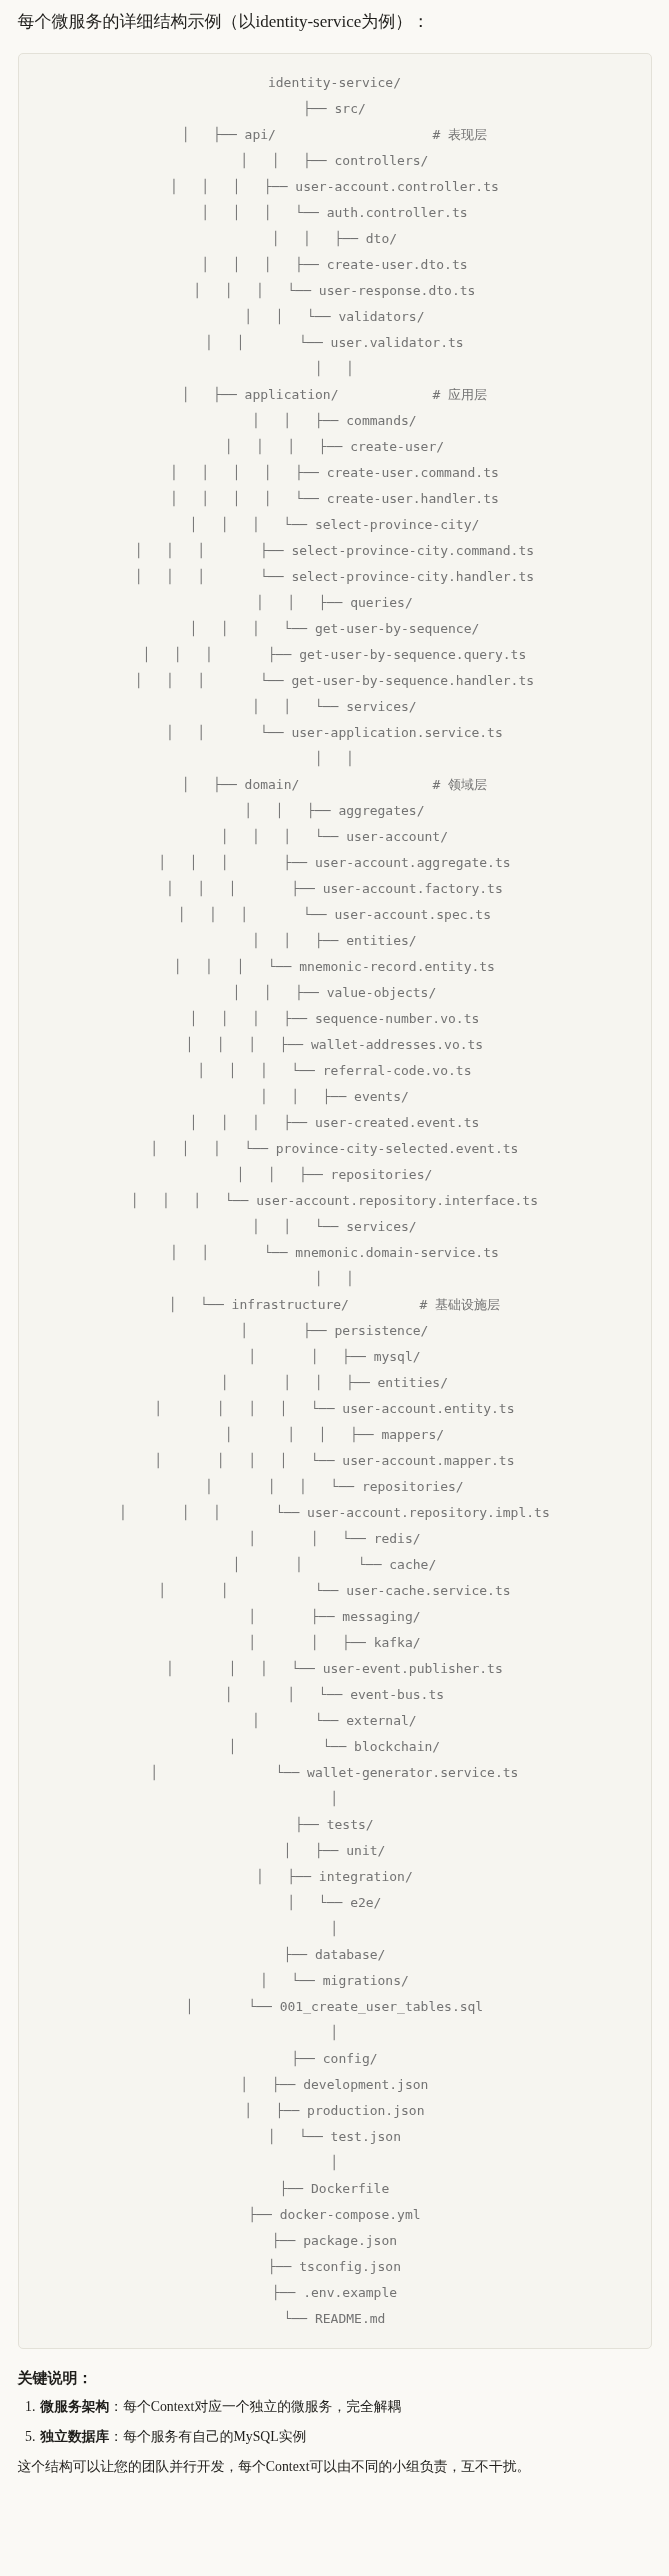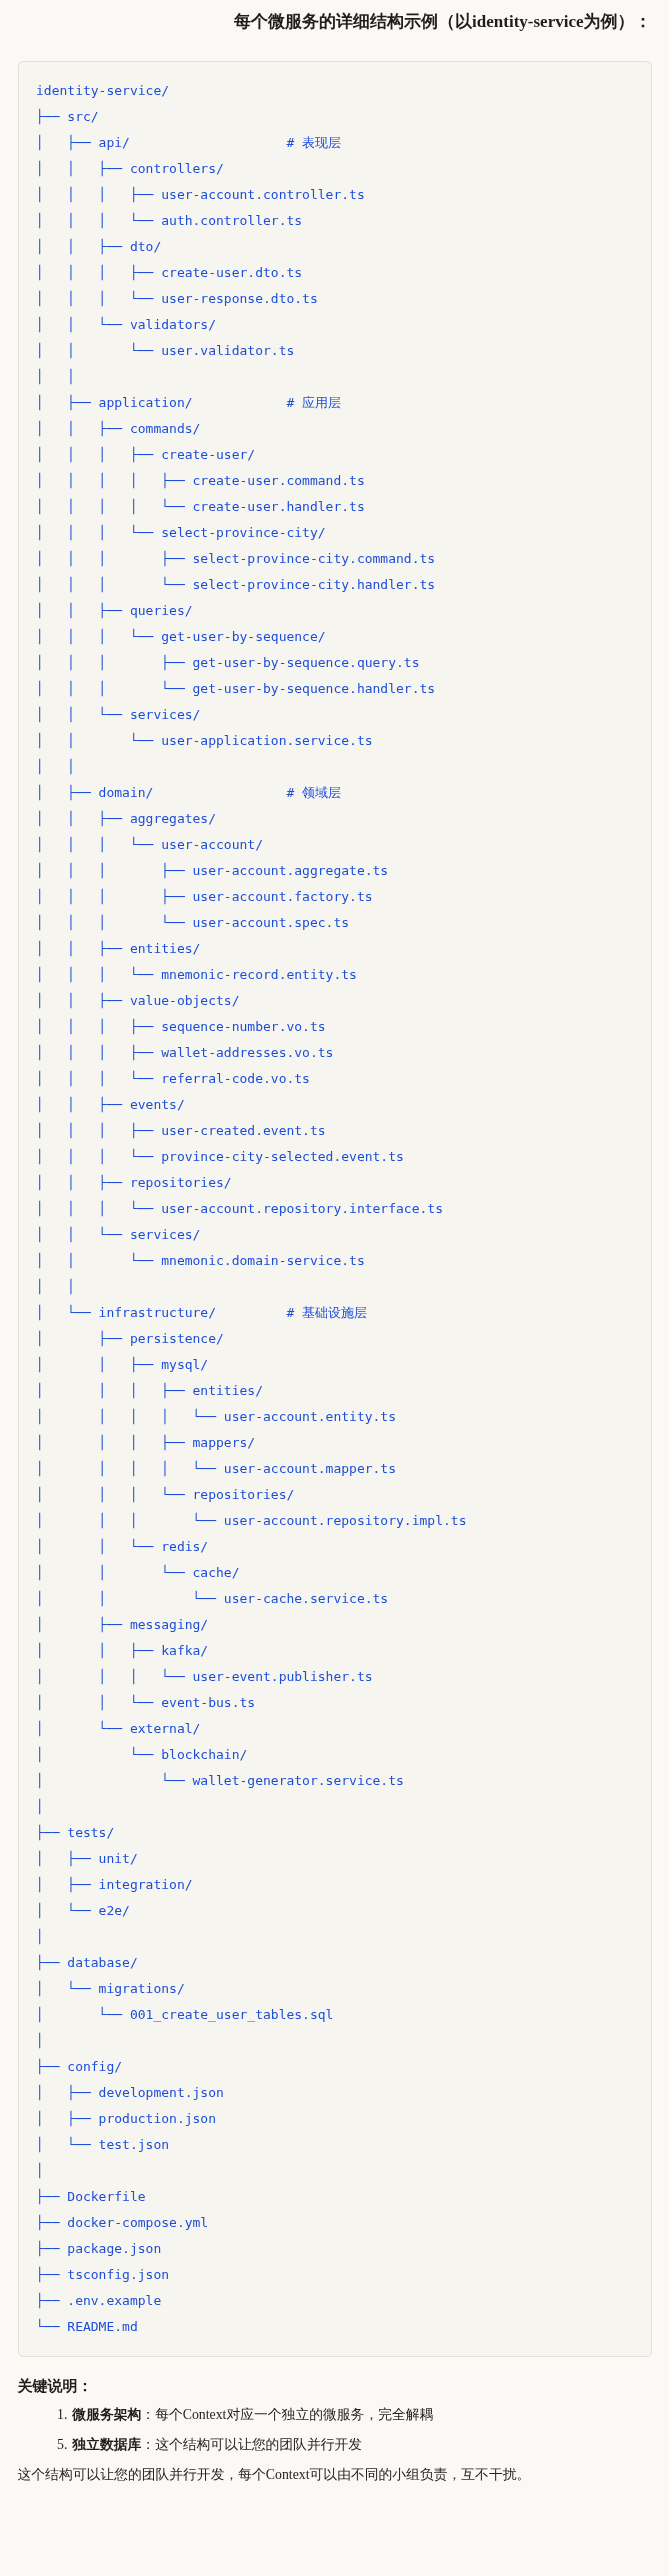--- a/index.html
+++ b/index.html
@@ -7,46 +7,46 @@
   body {
     width: 669px;
     min-height: 2576px;
     font-family: "Liberation Serif", "DejaVu Serif", serif;
     color: #1F1E1B;
     padding: 11.3px 17.5px 15px 17.5px;
   }
   .title {
     font-size: 17px;
     line-height: 22.5px;
-    font-weight: 700;
-    margin: 0 0 27px 0;
-    text-align: right;
+    font-weight: 400;
+    margin: 0 0 19px 0;
   }
   .code-block {
     background: #F6F5F0;
     border: 0.6px solid #E3E1D8;
     border-radius: 5px;
     padding: 16.3px 17.5px;
     margin: 0 0 19px 0;
     overflow-x: auto;
   }
   .code-block pre {
     font-family: "DejaVu Sans Mono", "Liberation Mono", monospace;
     font-size: 13px;
     line-height: 26px;
-    color: #1d4ed8;
+    color: #737373;
     white-space: pre;
+    text-align: center;
   }
   .notes-heading {
     font-size: 15px;
     line-height: 20px;
     font-weight: 700;
     margin: 0 0 8.8px 0;
   }
-  .notes-list { padding-left: 7.5px; margin-left: 32px; }
+  .notes-list { padding-left: 7.5px; }
   .note-item {
     font-size: 13.8px;
     line-height: 20px;
     margin: 0 0 9.4px 0;
   }
   .note-num { margin-right: 5px; }
   .note-term { font-weight: 700; }
   .note-footer {
     font-size: 13.8px;
     line-height: 21px;
@@ -152,21 +152,21 @@
 
   <section class="notes">
     <p class="notes-heading">关键说明：</p>
 
     <div class="notes-list">
       <div class="note-item"><span class="note-num">1.</span><span class="note-term">微服务架构</span><span class="note-sep">：</span><span class="note-desc">每个Context对应一个独立的微服务，完全解耦</span></div>
 
 
 
 
-      <div class="note-item"><span class="note-num">5.</span><span class="note-term">独立数据库</span><span class="note-sep">：</span><span class="note-desc">这个结构可以让您的团队并行开发</span></div>
+      <div class="note-item"><span class="note-num">5.</span><span class="note-term">独立数据库</span><span class="note-sep">：</span><span class="note-desc">每个服务有自己的MySQL实例</span></div>
 
     </div>
 
     <p class="note-footer">这个结构可以让您的团队并行开发，每个Context可以由不同的小组负责，互不干扰。</p>
   </section>
 
 </main>
 
 
 </body></html>

